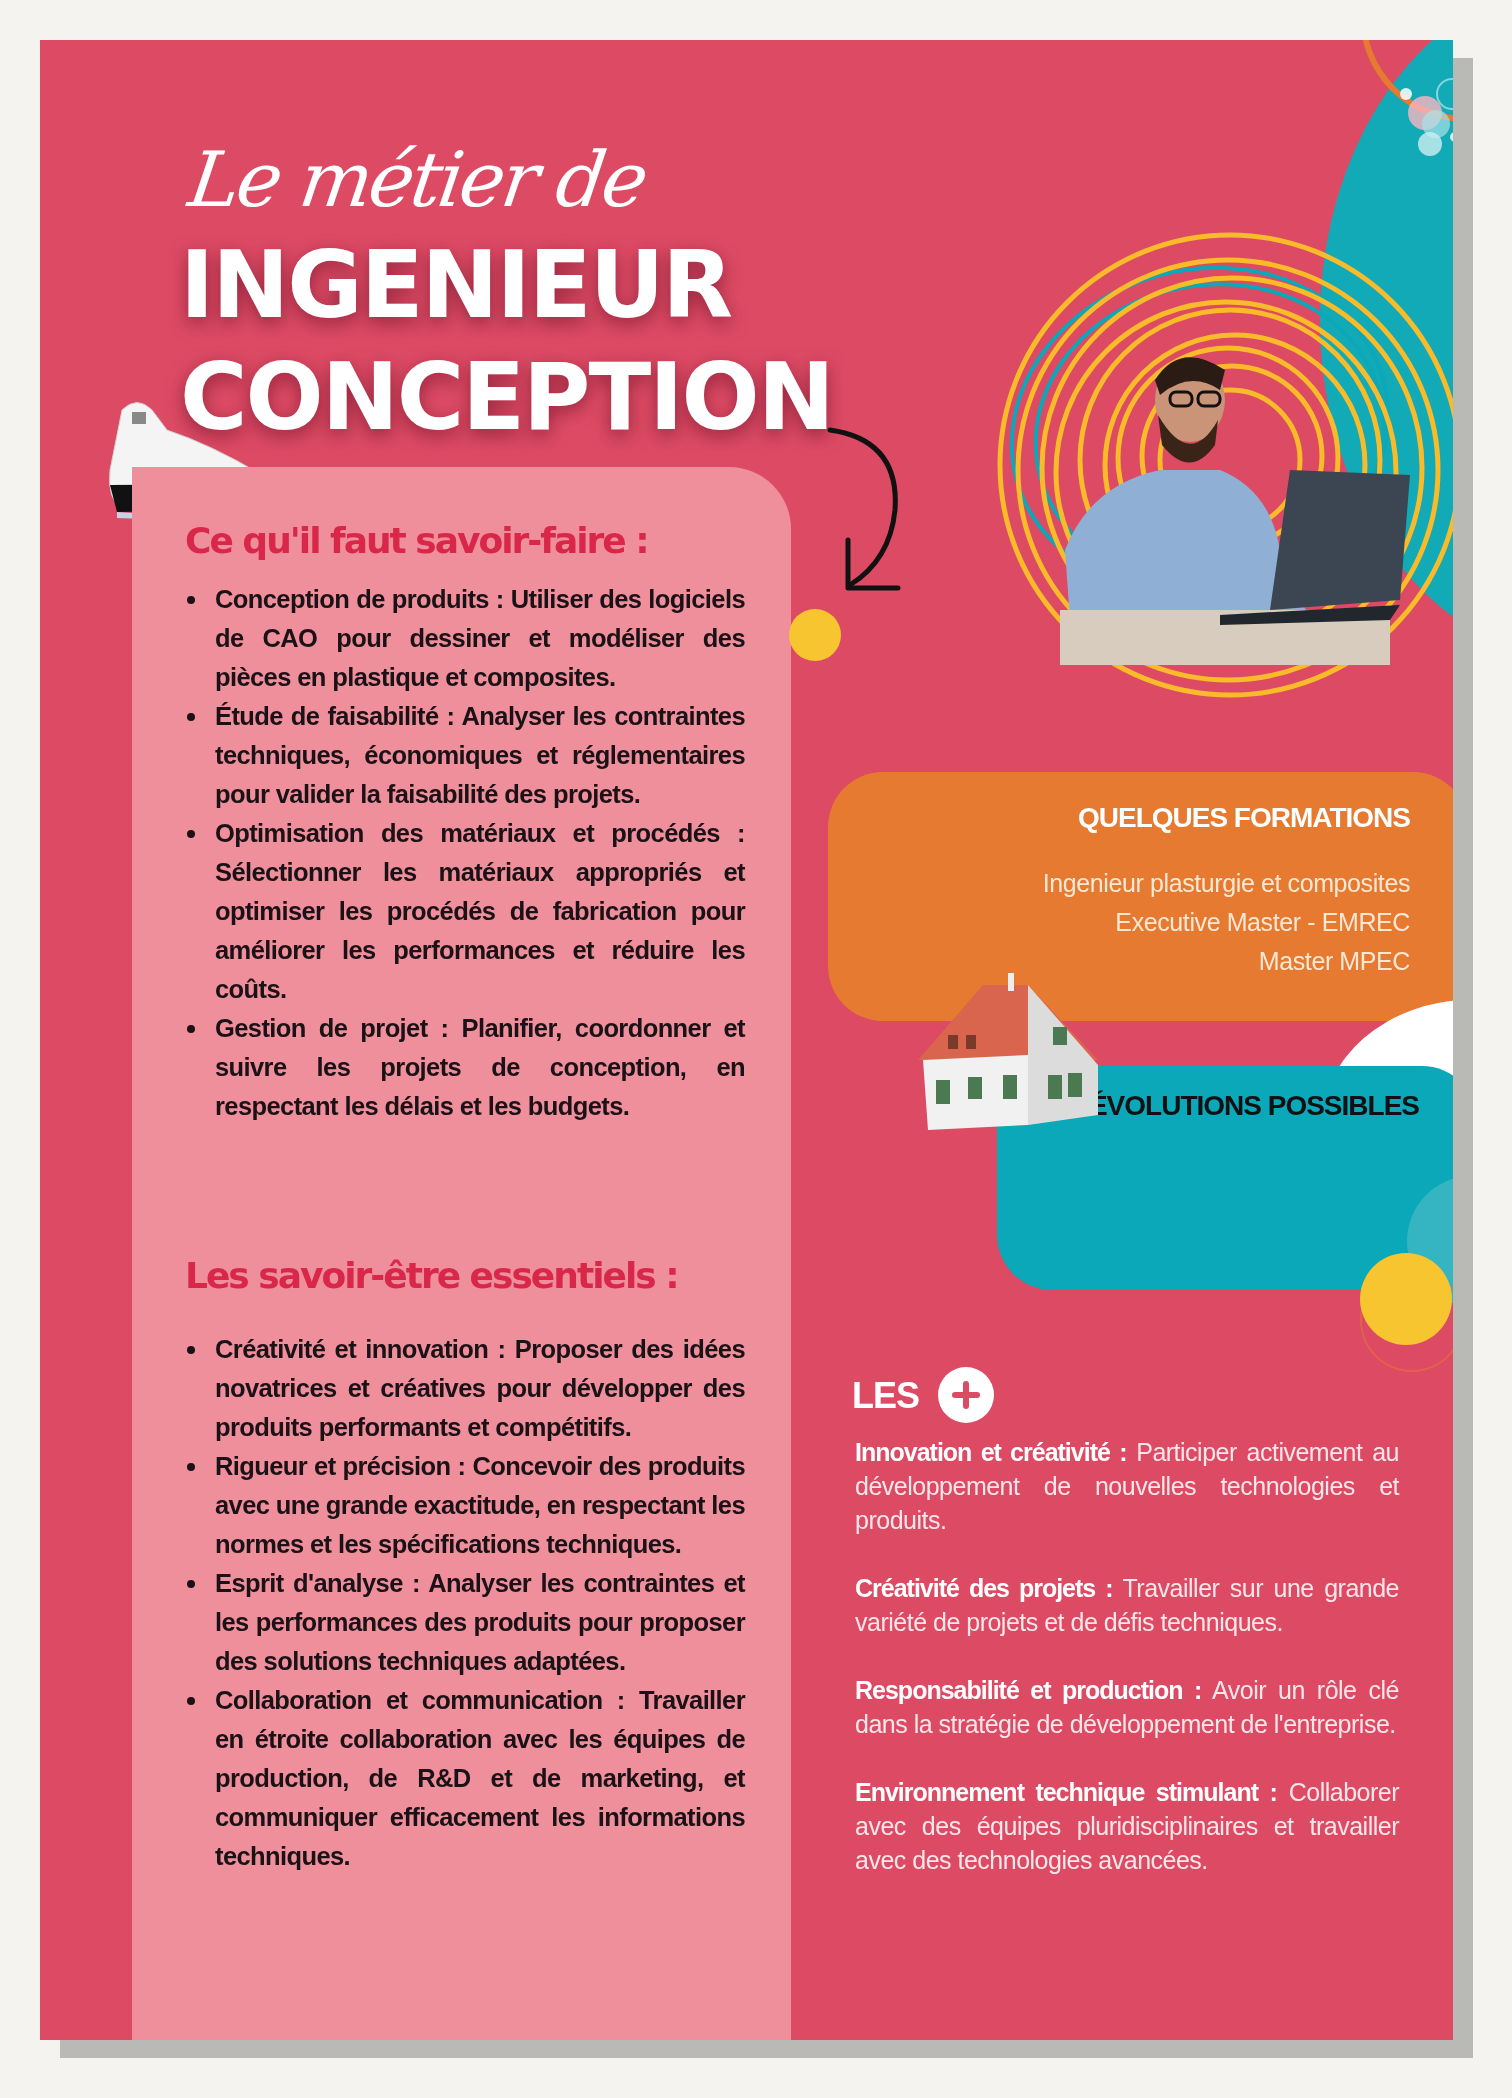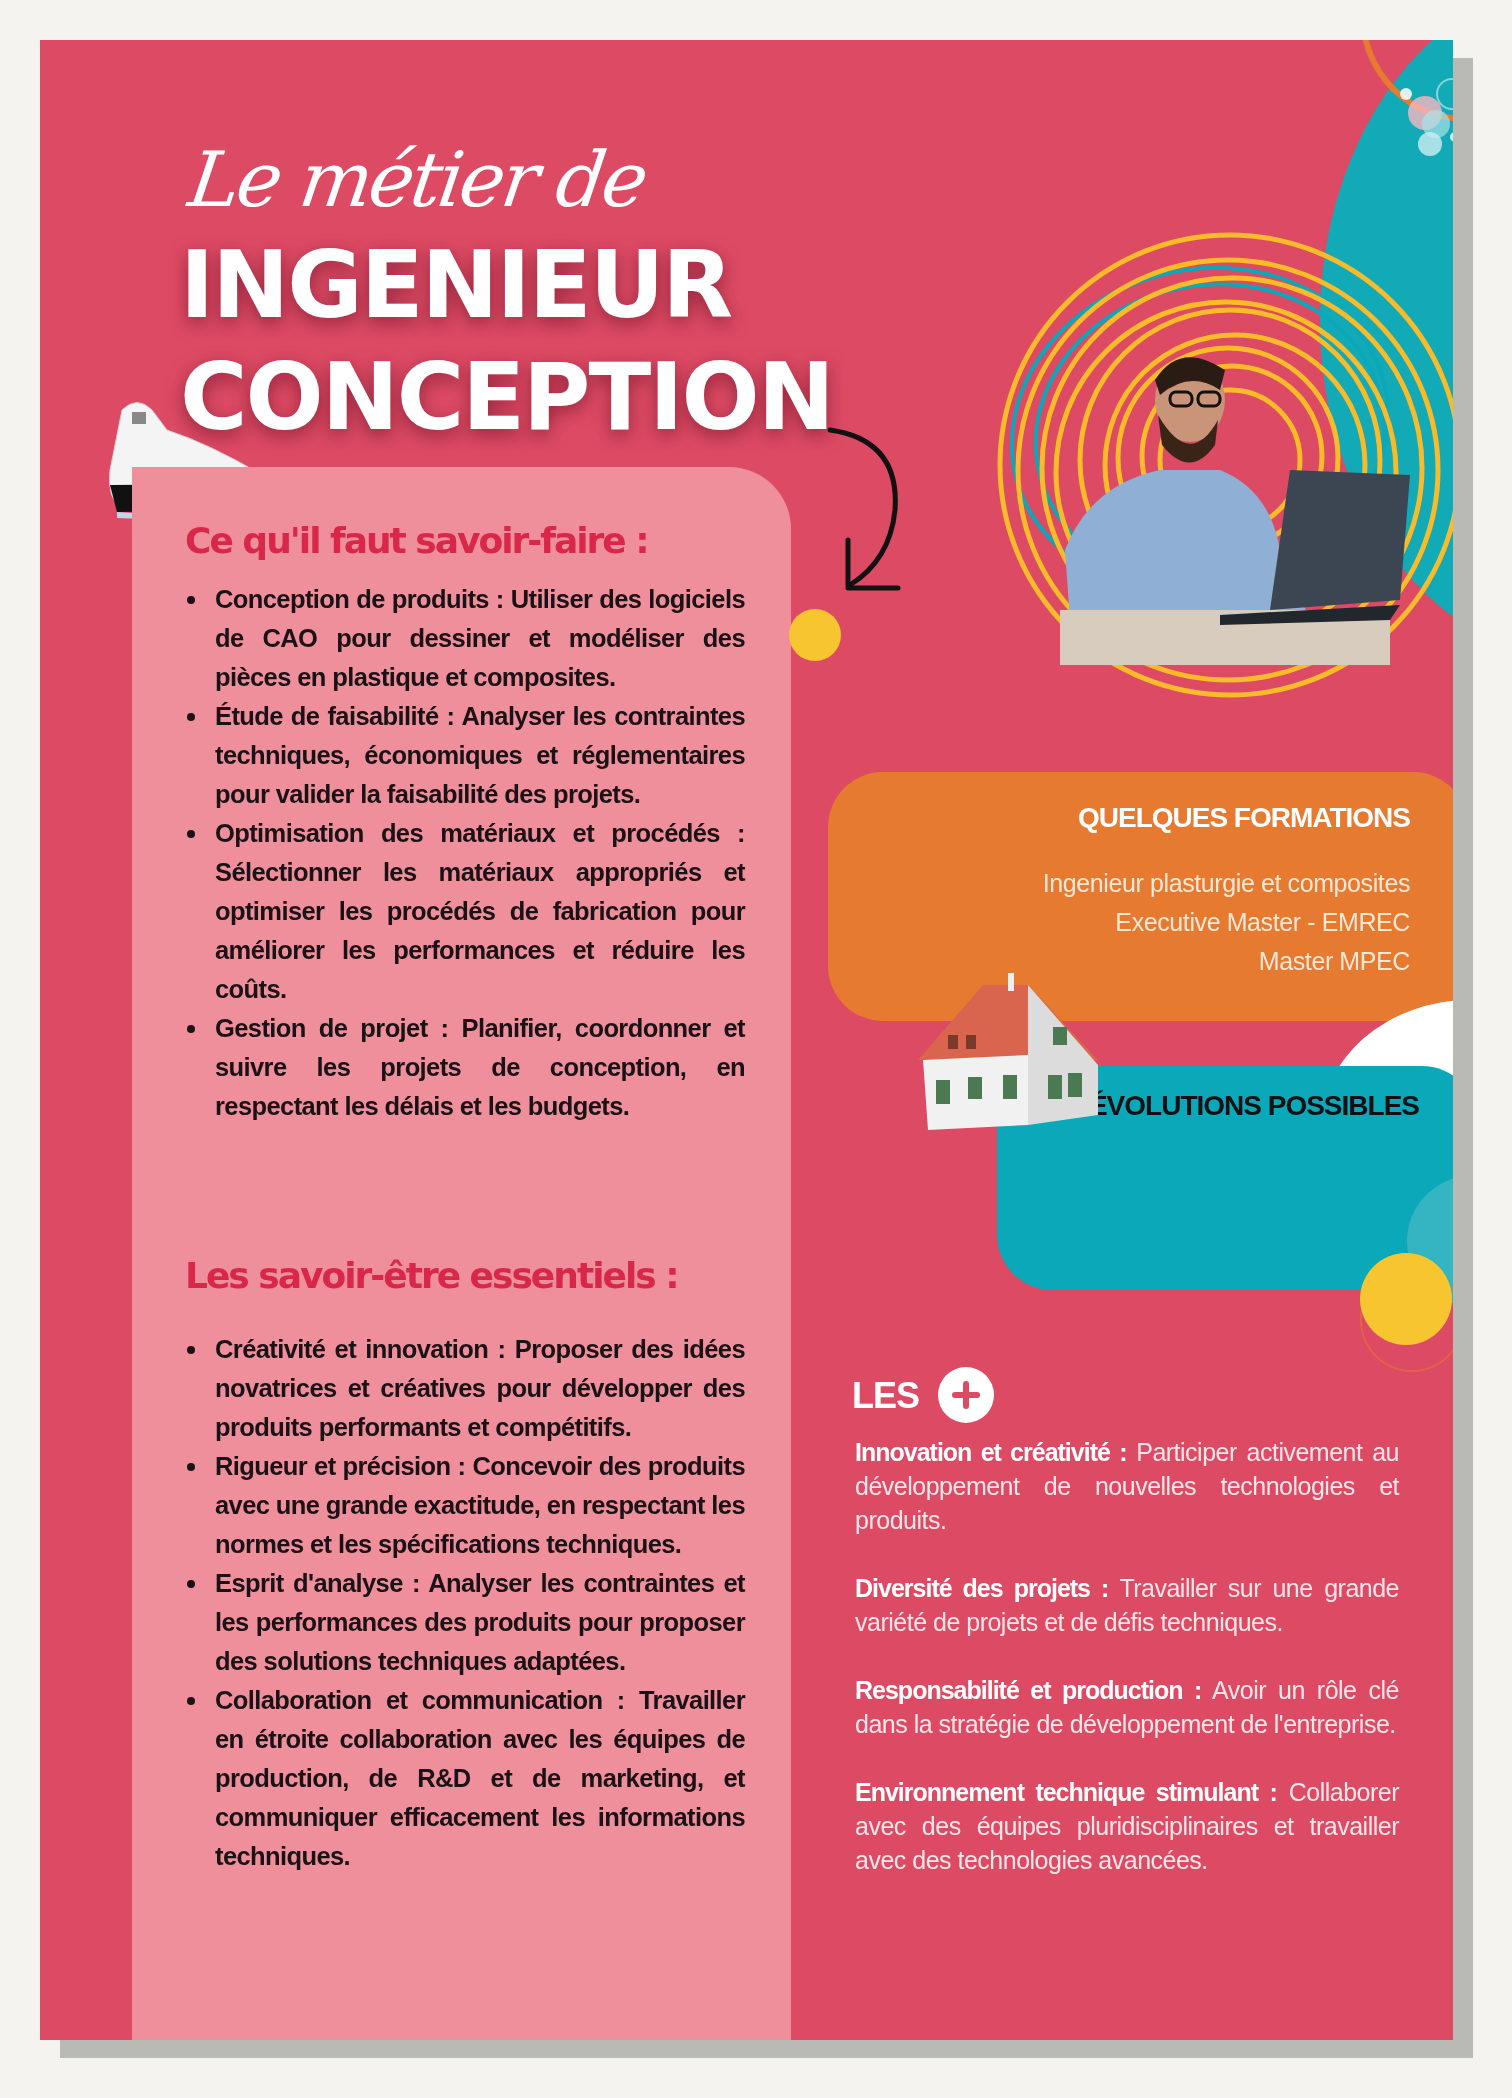--- a/index.html
+++ b/index.html
@@ -219,18 +219,18 @@
     <rect x="145" y="62" width="14" height="18" fill="#4b7a52"></rect>
     <rect x="40" y="70" width="10" height="14" fill="#7a3a2a"></rect>
     <rect x="58" y="70" width="10" height="14" fill="#7a3a2a"></rect>
   </svg>
 
   <div class="les">LES</div>
   <div class="plus-circle"></div>
 
   <div class="pros" style="top:1395px">
     <div class="pro-block"><b>Innovation et créativité :</b><span> Participer activement au développement de nouvelles technologies et produits.</span></div>
-    <div class="pro-block"><b>Diversité des projets :</b><span> Travailler sur une grande variété de projets et de défis techniques.</span></div>
+    <div class="pro-block"><b>Créativité des projets :</b><span> Travailler sur une grande variété de projets et de défis techniques.</span></div>
     <div class="pro-block"><b>Responsabilité et production :</b><span> Avoir un rôle clé dans la stratégie de développement de l'entreprise.</span></div>
     <div class="pro-block"><b>Environnement technique stimulant :</b><span> Collaborer avec des équipes pluridisciplinaires et travailler avec des technologies avancées.</span></div>
   </div>
 
 </div>
 
 </body></html>

